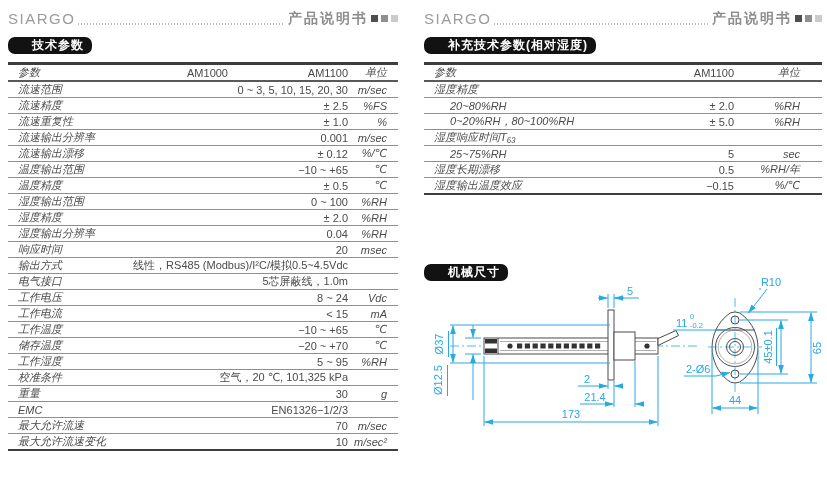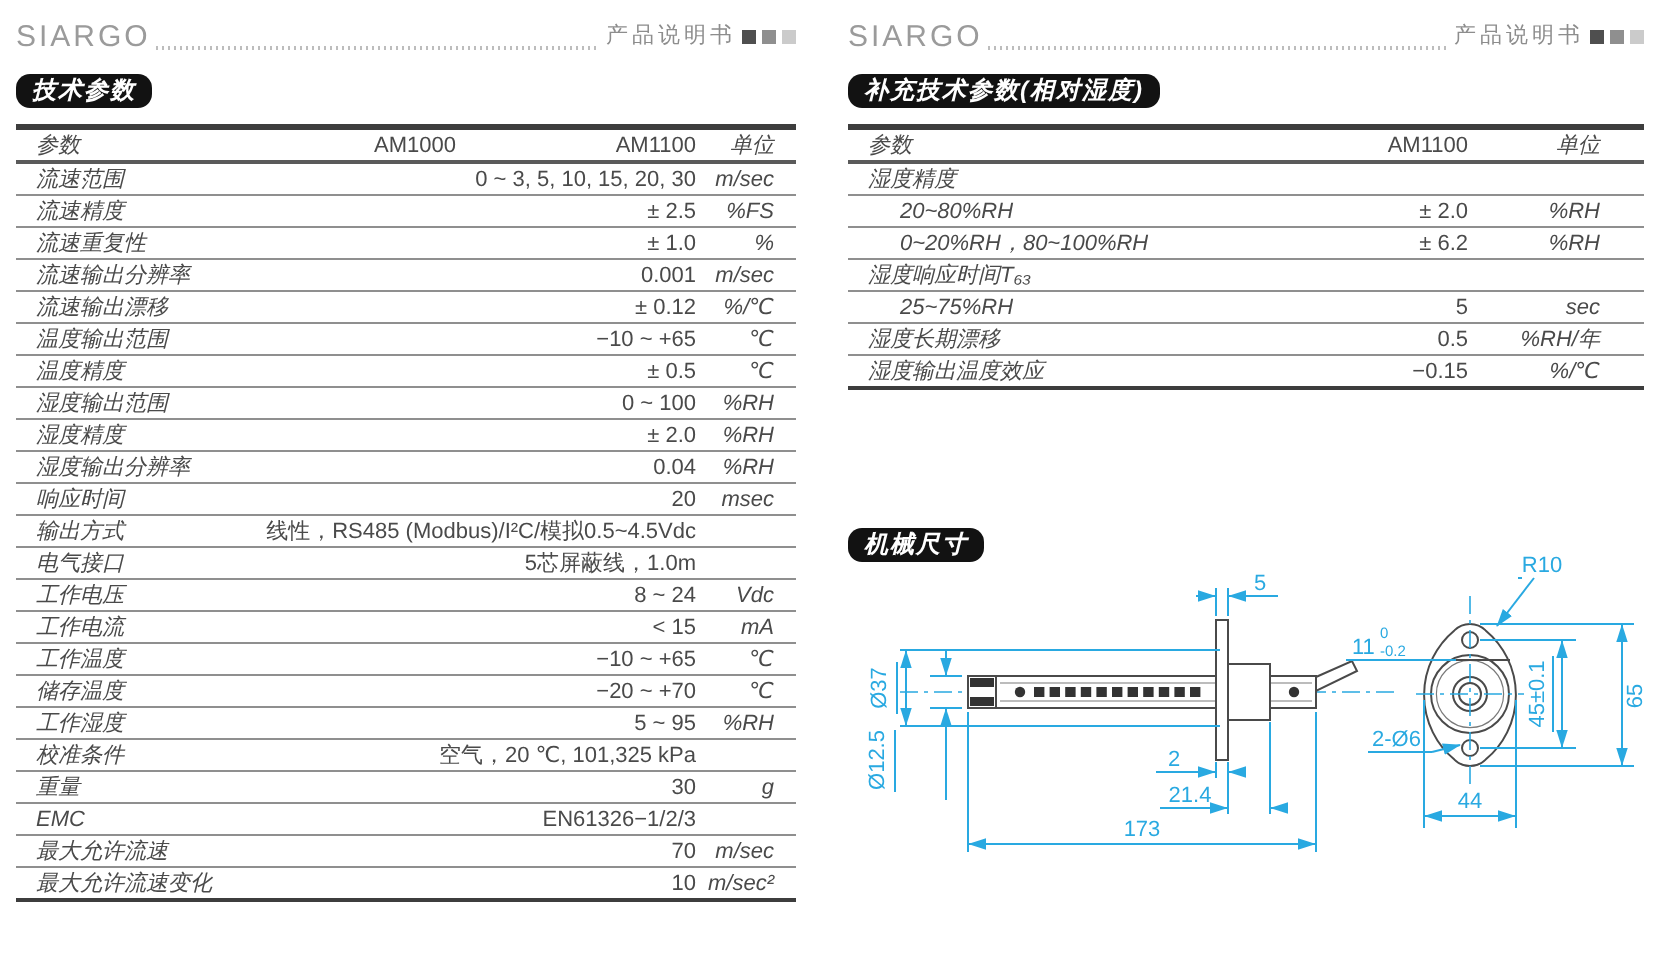--- a/index.html
+++ b/index.html
@@ -11,28 +11,28 @@
   .canvas{position:relative;width:827px;height:478px;background:#fff;}
   .page{position:absolute;top:0;height:382px;}
   .page-left{left:8px;width:390px;}
   .page-right{left:424px;width:398px;}
 
   
   .pagehead{display:flex;align-items:center;height:18px;margin-top:9px;}
   .brand{font-size:15px;color:#9b9b9b;letter-spacing:1.5px;line-height:1;}
   .dots{flex:1;height:2px;align-self:flex-end;margin:0 3px 2px 3px;
     background-image:repeating-linear-gradient(90deg,#bdbdbd 0 1px,transparent 1px 3px);}
-  .doclabel{font-size:11px;font-weight:normal;color:#8d8d8d;letter-spacing:2px;line-height:1;}
+  .doclabel{font-size:14px;font-weight:bold;color:#8d8d8d;letter-spacing:2px;line-height:1;}
   .sq{width:7px;height:7px;display:inline-block;margin-left:3px;}
   .s1{background:#4f4f4f}.s2{background:#8f8f8f}.s3{background:#cbcbcb}
 
   
   .badge{display:inline-block;background:#121212;color:#fff;font-weight:bold;
-    font-size:12px;line-height:14px;padding:1px 8px 2px 8px;border-radius:7px;
-    margin:10px 0 8px 0;letter-spacing:1px;font-style:italic;}
+    font-size:12px;line-height:14px;padding:1px 8px 2px 24px;border-radius:7px;
+    margin:10px 0 8px 0;letter-spacing:1px;}
 
   
   table{border-collapse:collapse;width:100%;table-layout:fixed;
     border-top:3px solid #3d3d3d;border-bottom:2px solid #3d3d3d;}
   tr{height:16px;border-bottom:1px solid #8f8f8f;}
   thead tr{border-bottom:2px solid #5a5a5a;}
   th,td{font-size:11px;font-weight:normal;padding:0;vertical-align:middle;
     white-space:nowrap;overflow:visible;}
   .c-label{text-align:left;padding-left:10px;font-style:italic;}
   th.c-v,td.c-val{text-align:right;}
@@ -232,21 +232,21 @@
     <td class="c-val"></td>
     <td class="c-unit"></td>
   </tr>
           <tr>
     <td class="c-label indent">20~80%RH</td>
     <td class="c-val">± 2.0</td>
     <td class="c-unit">%RH</td>
   </tr>
           <tr>
     <td class="c-label indent">0~20%RH，80~100%RH</td>
-    <td class="c-val">± 6.2</td>
+    <td class="c-val">± 5.0</td>
     <td class="c-unit">%RH</td>
   </tr>
           <tr>
     <td class="c-label">湿度响应时间T₆₃</td>
     <td class="c-val"></td>
     <td class="c-unit"></td>
   </tr>
           <tr>
     <td class="c-label indent">25~75%RH</td>
     <td class="c-val">5</td>

